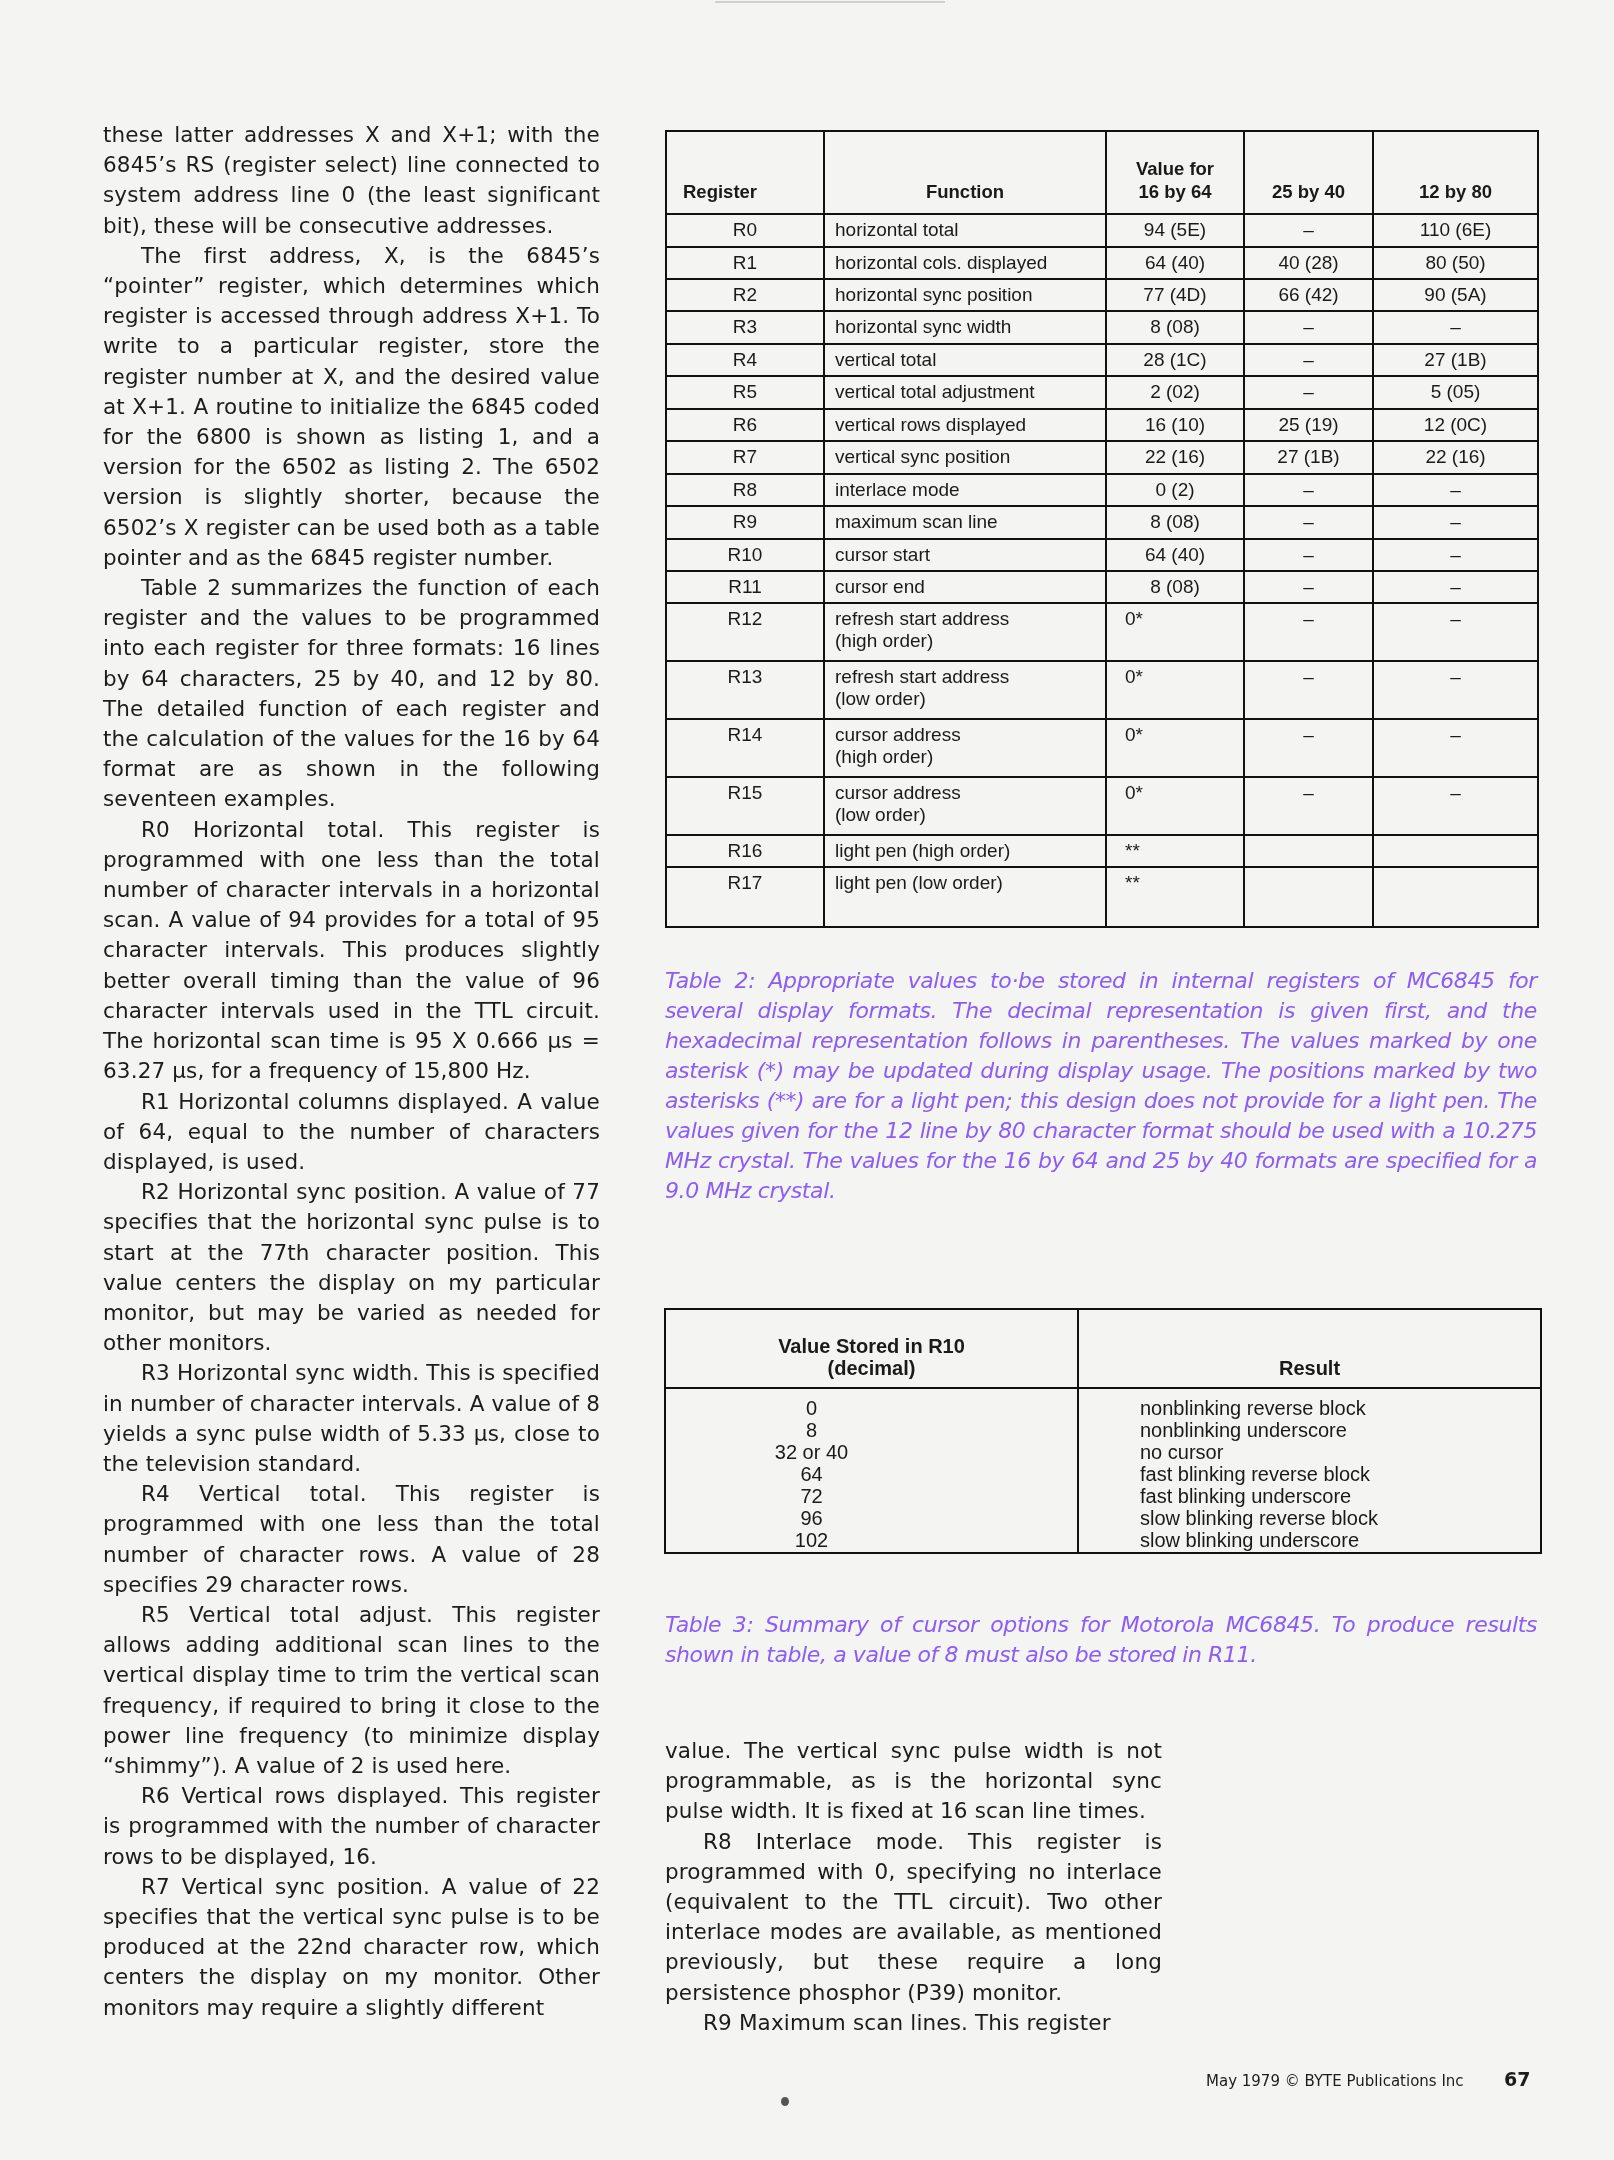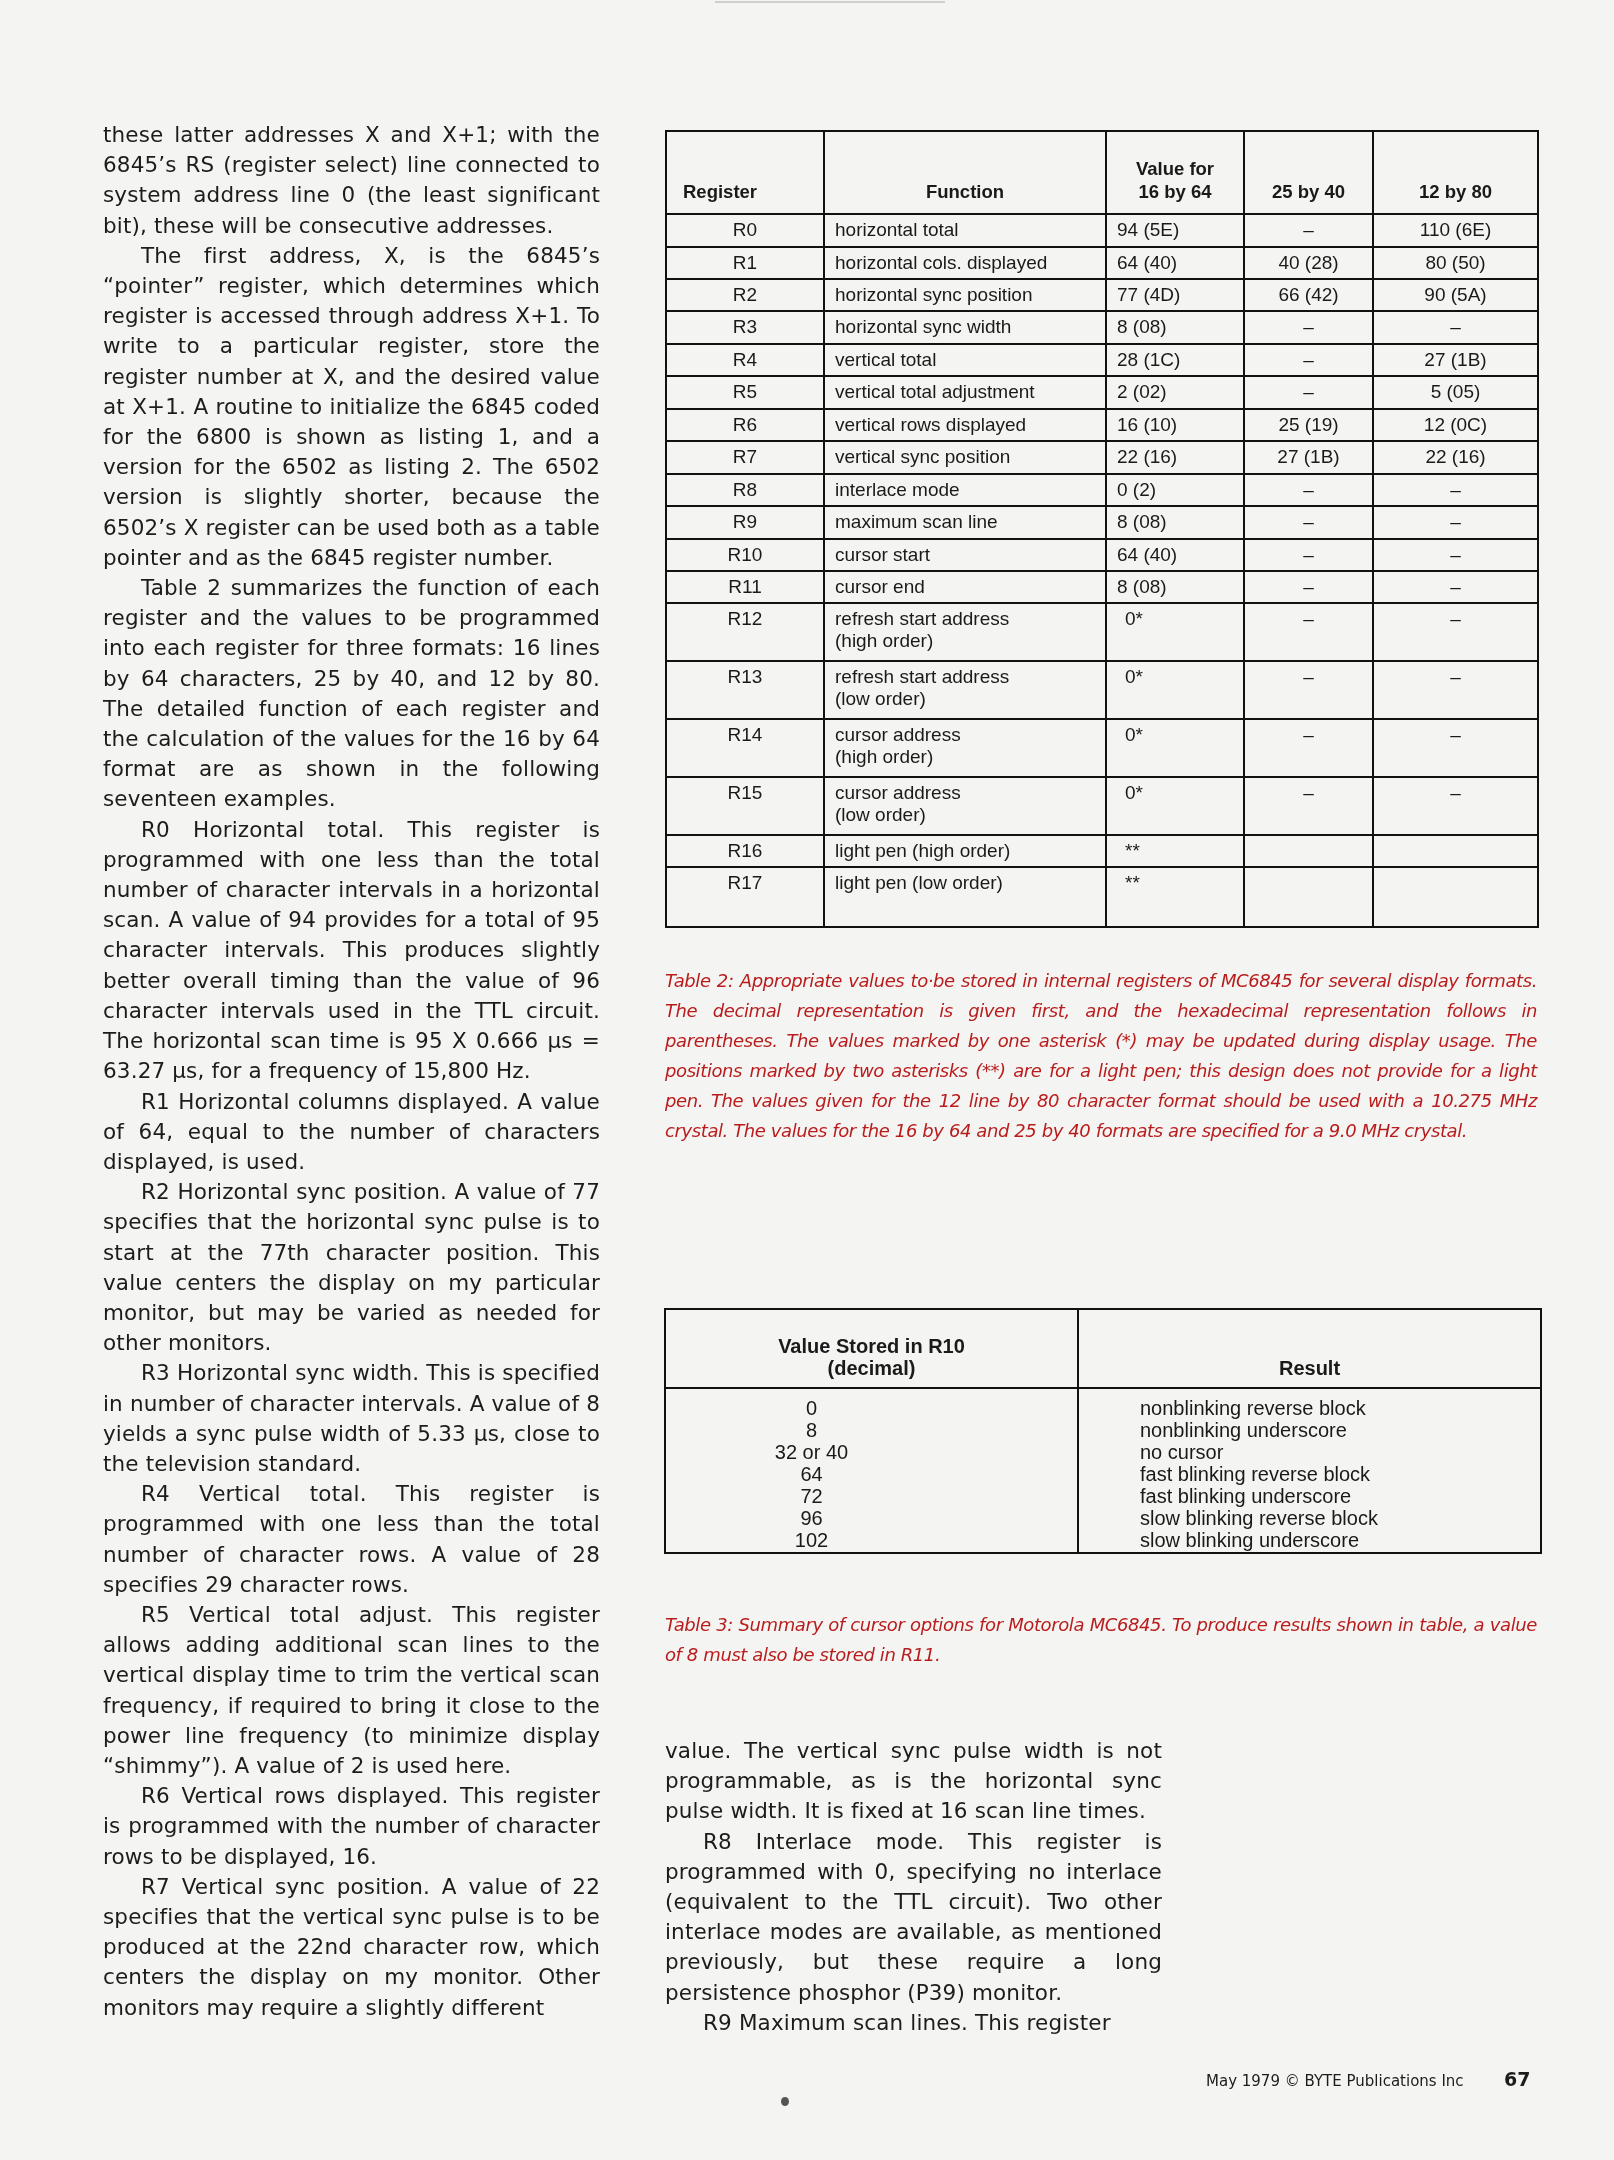--- a/index.html
+++ b/index.html
@@ -24,28 +24,28 @@
     font-family: "Liberation Sans", sans-serif; font-size: 19px; color: #1a1a1a;
   }
   .t2 td, .t2 th { border: 2px solid #111; padding: 0 10px; vertical-align: top; }
   .t2 th { font-weight: bold; vertical-align: bottom; padding-bottom: 10px; text-align: center; line-height: 23px; font-size: 18.5px; }
   .t2 th.left { text-align: left; padding-left: 16px; }
   .t2 tr.head { height: 82px; }
   .t2 tr.r1 td { height: 29px; line-height: 30px; }
   .t2 tr.r2 td { height: 51px; line-height: 22px; padding-top: 4px; border-radius: 6px; }
   .t2 tr.rlast td { height: 57px; line-height: 30px; }
   .t2 td.reg { text-align: center; }
-  .t2 td.c16 { }
+  .t2 td.c16 { text-align: center; }
   .t2 td.c16.l { text-align: left; padding-left: 18px; }
   .t2 td.c25 { text-align: center; }
   .t2 td.c12 { text-align: center; }
 
   .caption {
-    position: absolute; font-style: italic; font-size: 18px; line-height: 30px;
-    text-align: justify; color: #b91c1c;
+    position: absolute; font-style: italic; font-size: 22px; line-height: 30px;
+    text-align: justify; color: #8b5cf6;
     font-family: "DejaVu Sans", "Liberation Sans", sans-serif;
     letter-spacing: -0.4px;
   }
   .cap2 { left: 665px; top: 966px; width: 872px; }
   .cap3 { left: 665px; top: 1610px; width: 872px; }
 
   
   .t3 {
     position: absolute; left: 664px; top: 1308px; width: 876px; height: 223px;
     border-collapse: collapse; table-layout: fixed;

